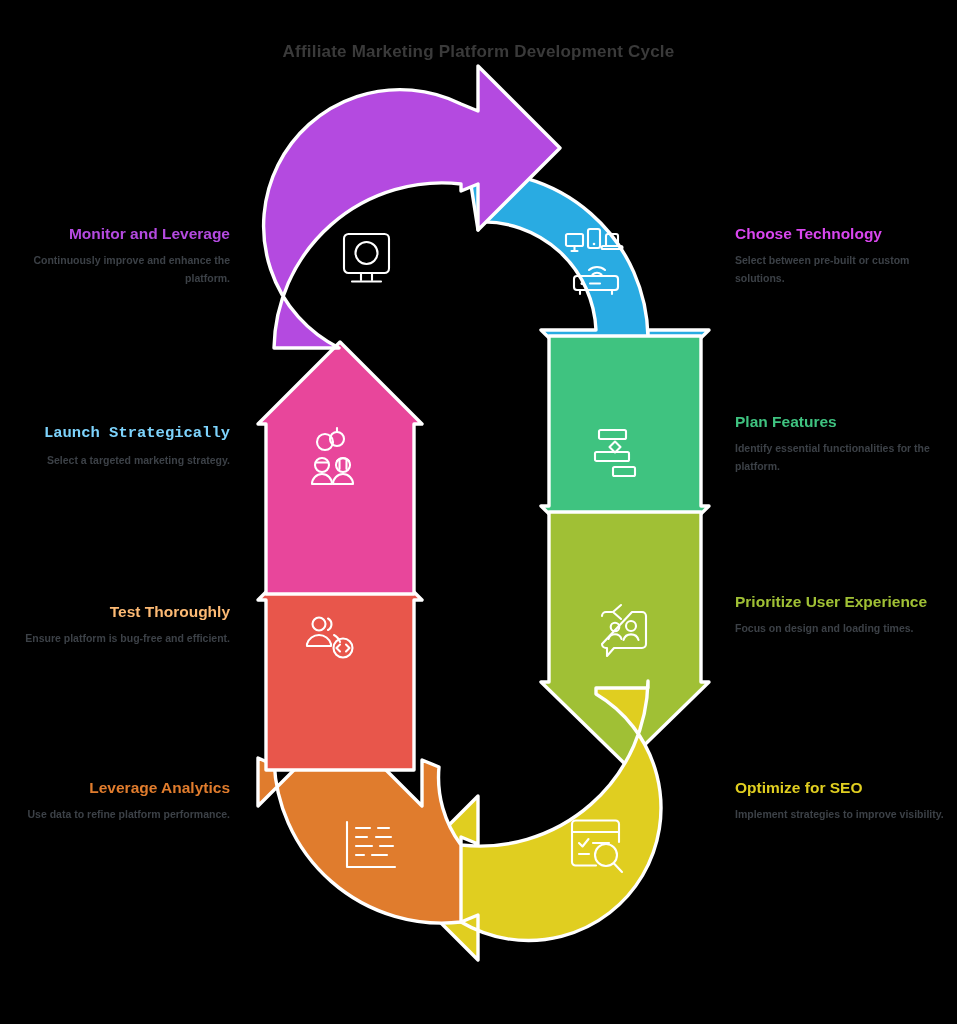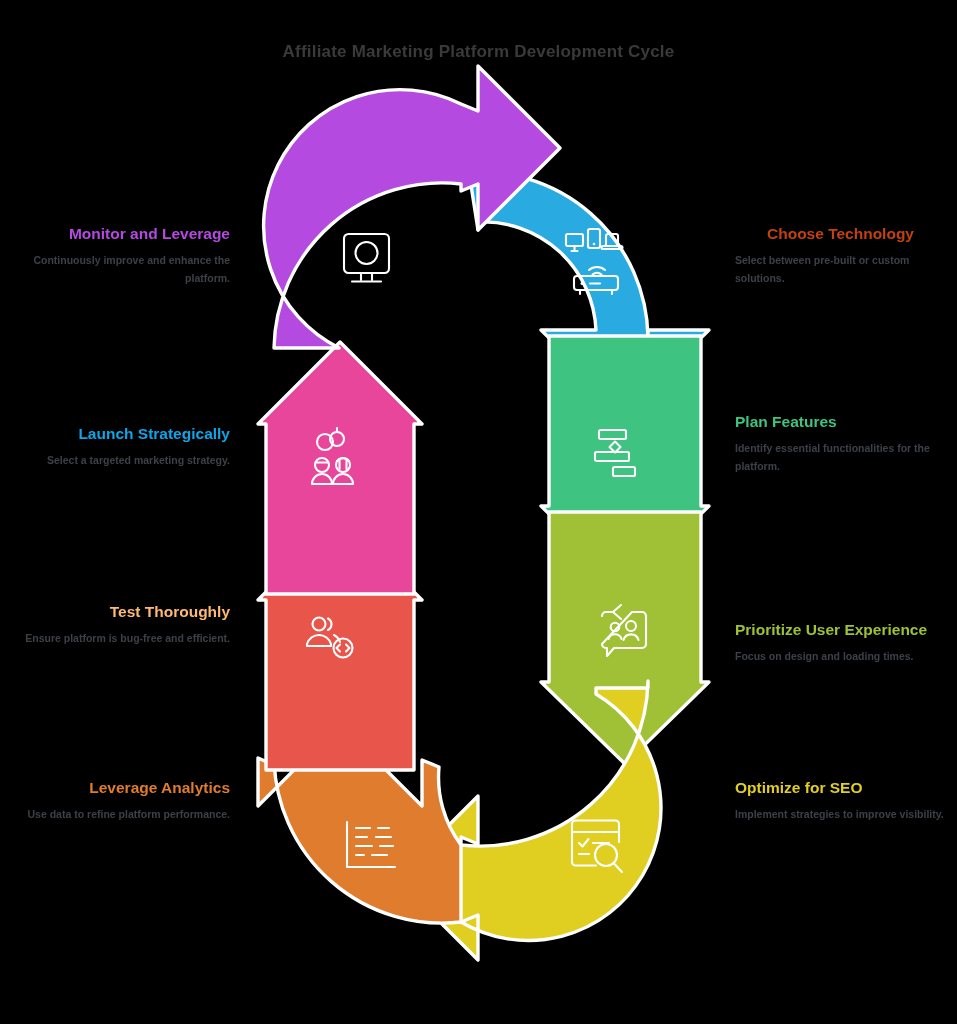--- a/index.html
+++ b/index.html
@@ -158,45 +158,45 @@
       </g>
     </g>
   </svg>
 
   <div class="lbl left" style="top:224px;">
     <div class="hd" style="color:#b44ae0;">Monitor and Leverage</div>
     <div class="bd">Continuously improve and enhance the platform.</div>
   </div>
 
   <div class="lbl left" style="top:424px;">
-    <div class="hd" style="color:#0ea5e9;">Launch Strategically</div>
+    <div class="hd" style="color:#7dd3fc;font-family:Liberation Mono, monospace;">Launch Strategically</div>
     <div class="bd">Select a targeted marketing strategy.</div>
   </div>
 
   <div class="lbl left" style="top:602px;">
     <div class="hd" style="color:#fdba74;">Test Thoroughly</div>
     <div class="bd">Ensure platform is bug-free and efficient.</div>
   </div>
 
   <div class="lbl left" style="top:778px;">
     <div class="hd" style="color:#e07c2d;">Leverage Analytics</div>
     <div class="bd">Use data to refine platform performance.</div>
   </div>
 
   <div class="lbl right" style="top:224px;">
-    <div class="hd" style="color:#c2410c;margin-left:32px;">Choose Technology</div>
+    <div class="hd" style="color:#d946ef;">Choose Technology</div>
     <div class="bd">Select between pre-built or custom solutions.</div>
   </div>
 
   <div class="lbl right" style="top:412px;">
     <div class="hd" style="color:#3fc380;">Plan Features</div>
     <div class="bd">Identify essential functionalities for the platform.</div>
   </div>
 
-  <div class="lbl right" style="top:620px;">
+  <div class="lbl right" style="top:592px;">
     <div class="hd" style="color:#a0c035;">Prioritize User Experience</div>
     <div class="bd">Focus on design and loading times.</div>
   </div>
 
   <div class="lbl right" style="top:778px;">
     <div class="hd" style="color:#e0ce20;">Optimize for SEO</div>
     <div class="bd">Implement strategies to improve visibility.</div>
   </div>
 
 </div>

